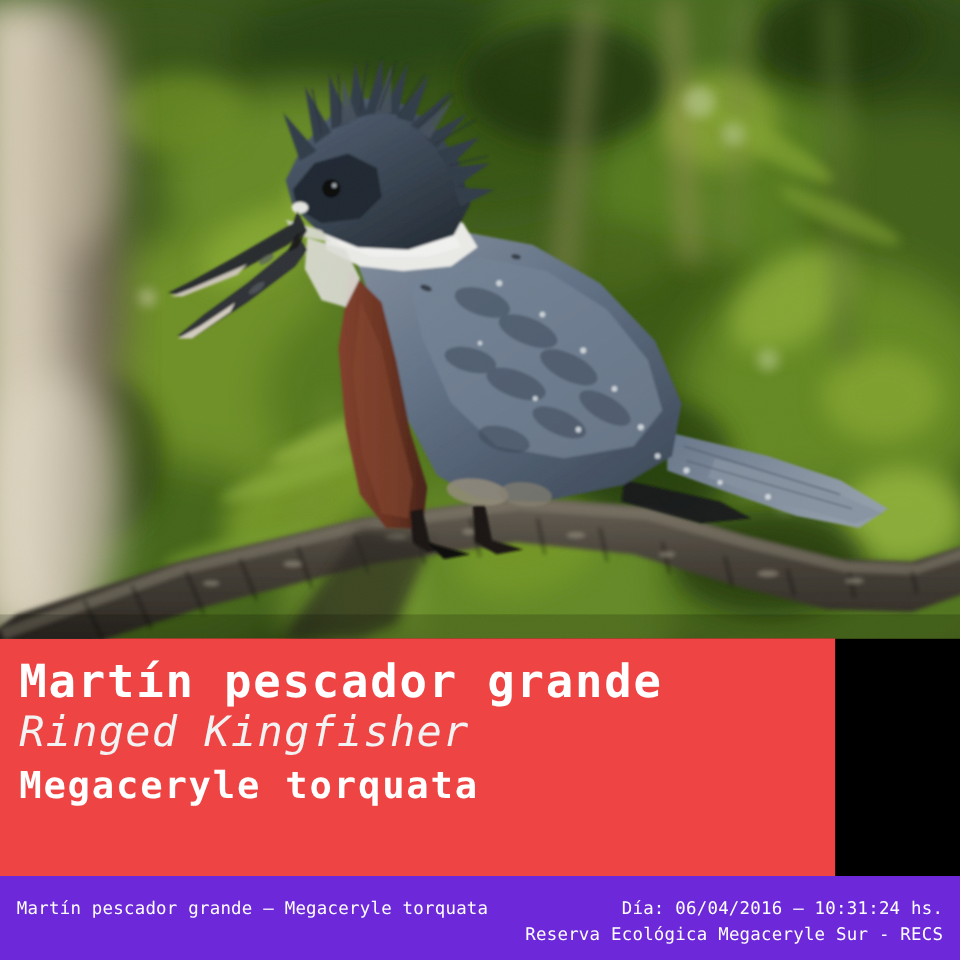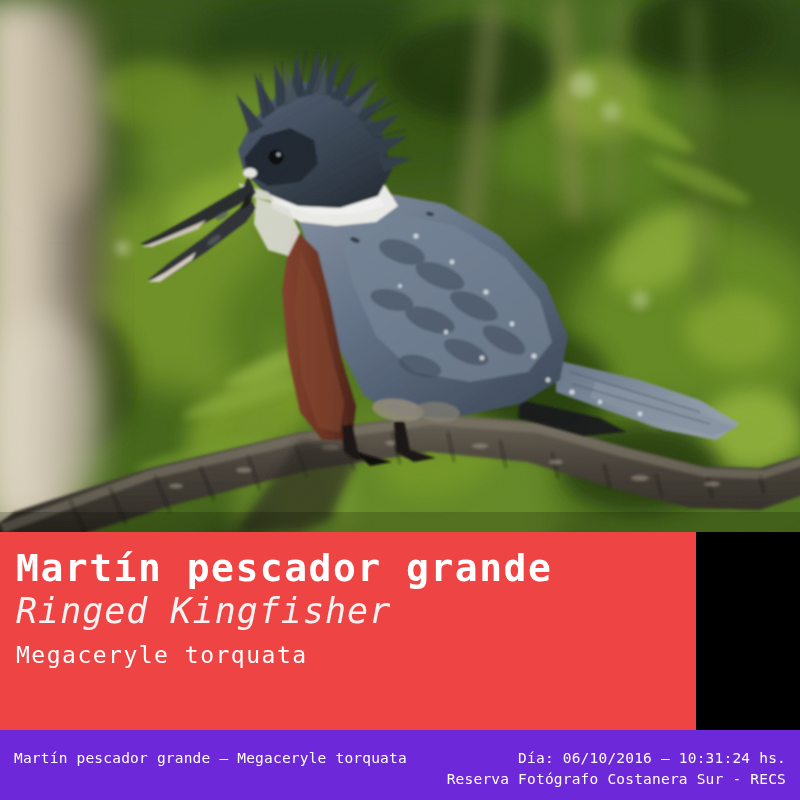--- a/index.html
+++ b/index.html
@@ -57,23 +57,23 @@
     top: 58px;
     font-size: 35px;
     line-height: 42px;
     font-weight: normal;
     color: #f2f2f2;
     letter-spacing: 1px;
     font-style: italic;
   }
   #cap-scientific {
     top: 104px;
-    font-size: 23px;
+    font-size: 31px;
     line-height: 38px;
-    font-weight: normal;
+    font-weight: bold;
     letter-spacing: 1.5px;
     text-align: right;
   }
 
   
   #footer {
     position: absolute;
     left: 0;
     top: 730px;
     width: 800px;
@@ -422,18 +422,18 @@
     <div class="cap-line" id="cap-common">Martín pescador grande</div>
     <div class="cap-line" id="cap-english">Ringed Kingfisher</div>
     <div class="cap-line" id="cap-scientific">Megaceryle torquata</div>
   </div>
 
   <div id="footer">
     <div class="foot-col" id="foot-left">
       <div class="foot-line">Martín pescador grande — Megaceryle torquata</div>
     </div>
     <div class="foot-col" id="foot-right">
-      <div class="foot-line">Día: 06/10/2016 — 10:31:24 hs.</div>
-      <div class="foot-line">Reserva Fotógrafo Costanera Sur - RECS</div>
+      <div class="foot-line">Día: 06/04/2016 — 10:31:24 hs.</div>
+      <div class="foot-line">Reserva Ecológica Megaceryle Sur - RECS</div>
     </div>
   </div>
 
 </div>
 
 </body></html>

